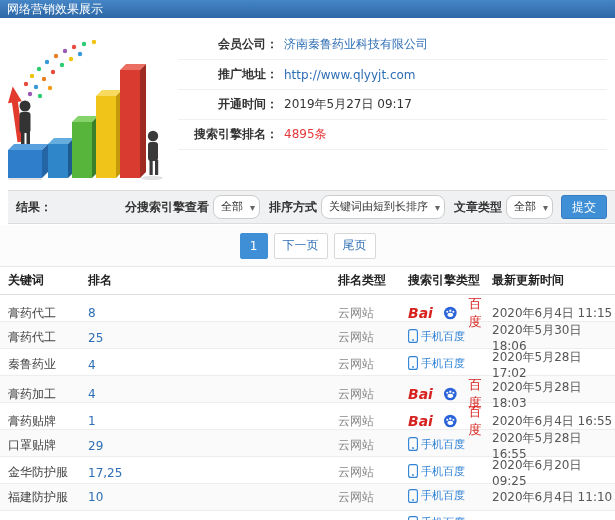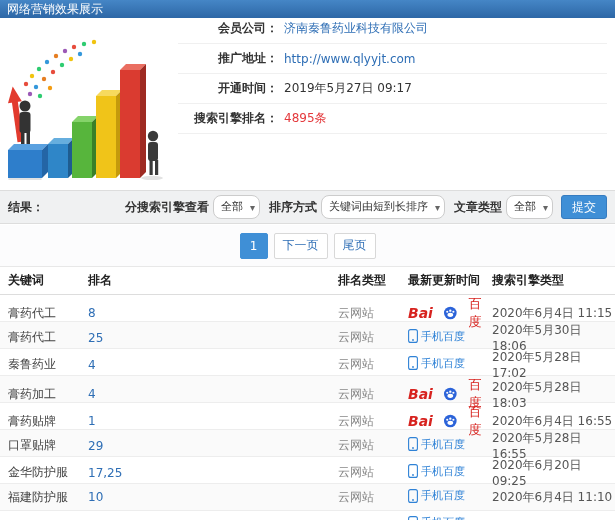--- a/index.html
+++ b/index.html
@@ -4,28 +4,28 @@
 <style>
   body{margin:0;background:#e8e8e8}
   .page{position:relative;width:615px;height:520px;overflow:hidden;background:#fff;
         font-family:"DejaVu Sans","Liberation Sans",sans-serif;font-size:12px;color:#333}
   
   .topbar{position:absolute;top:0;left:0;right:0;height:18px;
           background:linear-gradient(#4586c6,#2d67a6);color:#fff;
           display:flex;align-items:center;padding-left:7px;box-sizing:border-box}
   
   .illus{position:absolute;left:6px;top:32px;width:162px;height:148px}
-  .info{position:absolute;left:178px;top:14px;right:8px}
+  .info{position:absolute;left:178px;top:30px;right:8px}
   .info-row{display:flex;align-items:center;height:29px;border-bottom:1px solid #f0f0f0}
   .info-label{width:100px;text-align:right;font-weight:bold;color:#333;flex:none}
   .info-value{margin-left:6px}
   a.link{color:#2e6eb5;text-decoration:none;cursor:pointer}
   .red{color:#e4393c}
   
-  .results{position:absolute;top:190px;left:0;right:0;height:34px;background:#f0f1f2;
+  .results{position:absolute;top:190px;left:8px;right:0;height:34px;background:#f0f1f2;
            border-top:1px solid #ddd;border-bottom:1px solid #ddd;
            display:flex;align-items:center;padding:0 8px;box-sizing:border-box}
   .results-label{font-weight:bold}
   .controls{margin-left:auto;display:flex;align-items:center;font-size:11px}
   .ctl-label{font-weight:bold;margin:0 4px 0 9px;white-space:nowrap;font-size:12px}
   .select{position:relative;height:24px;line-height:22px;border:1px solid #ccc;background:#fff;
           border-radius:8px;padding:0 16px 0 7px;white-space:nowrap;box-sizing:border-box;cursor:pointer;color:#333}
   .select .caret{position:absolute;right:4px;top:1px;color:#666;font-size:10px}
   .submit{margin-left:8px;height:24px;padding:0 10px;background:#3f8fd6;color:#fff;
           border:1px solid #367cc0;border-radius:3px;font-size:12px;cursor:pointer}
@@ -174,22 +174,22 @@
   <div class="pager-wrap">
     <a class="page-btn active">1</a>
     <a class="page-btn">下一页</a>
     <a class="page-btn">尾页</a>
   </div>
 
   <div class="thead">
     <div>关键词</div>
     <div>排名</div>
     <div>排名类型</div>
+    <div>搜索引擎类型</div>
     <div>最新更新时间</div>
-    <div>搜索引擎类型</div>
   </div>
 
   <div class="tbody">
     <div class="trow">
       <div class="kw">膏药代工</div>
       <div><a class="rank-link">8</a></div>
       <div class="rtype">云网站</div>
       <div>
   <span class="bd">
     <span class="bd-bai">Bai</span>

